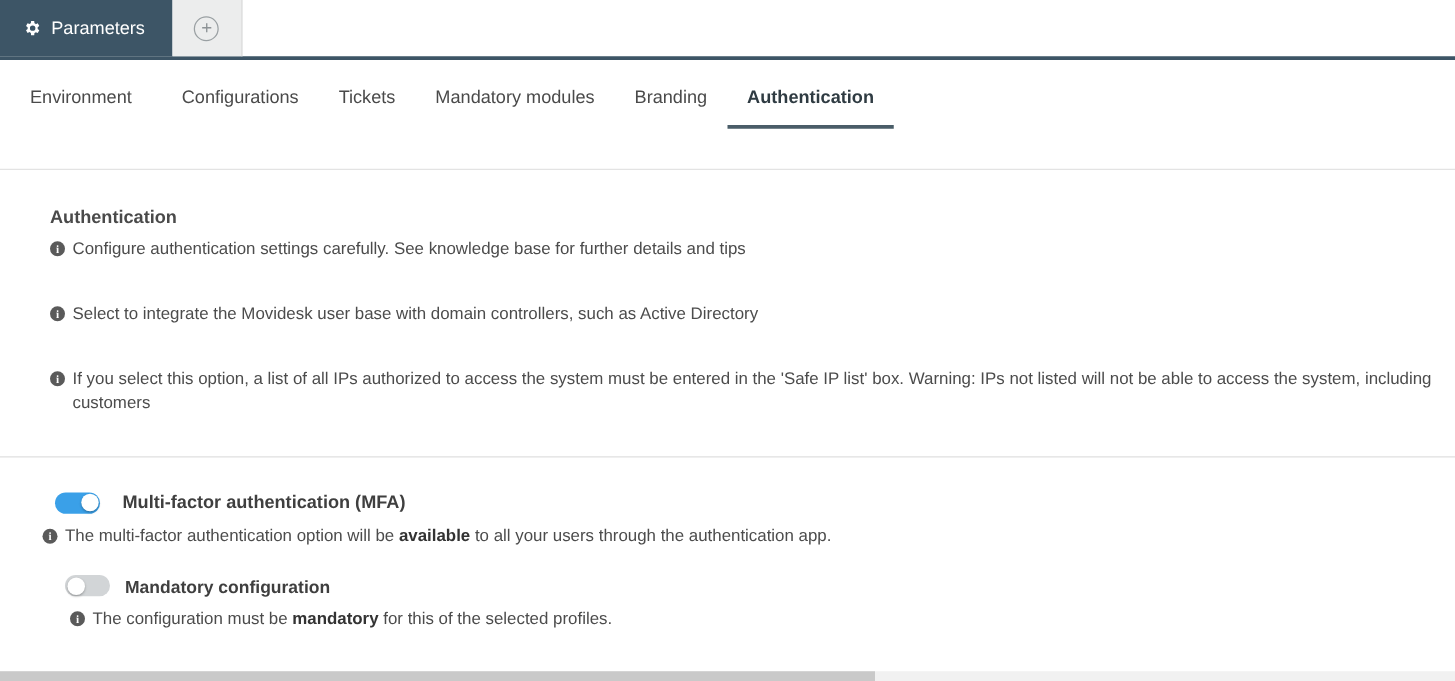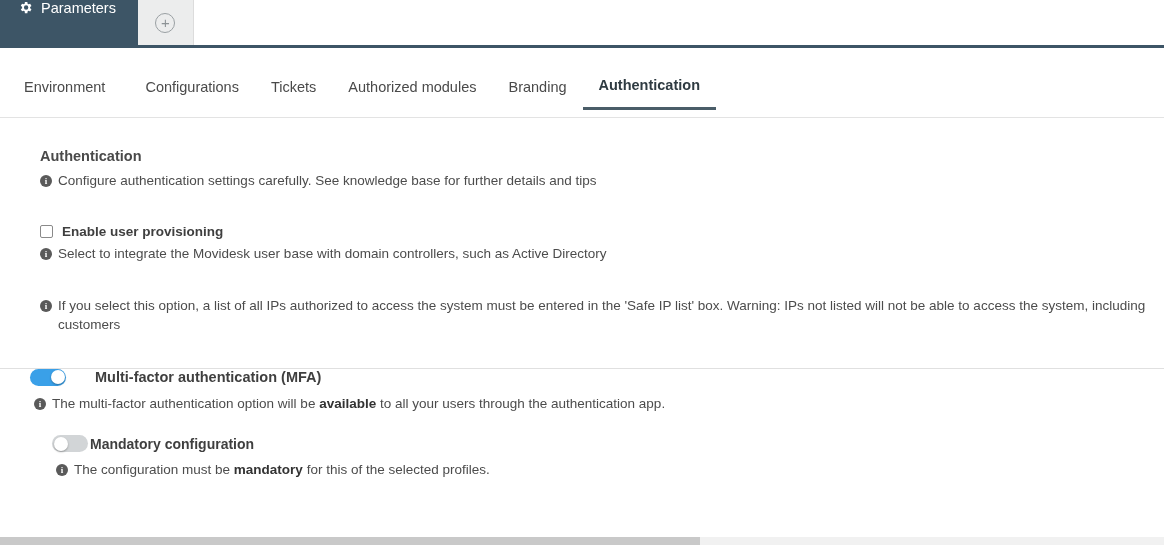--- a/index.html
+++ b/index.html
@@ -17,21 +17,21 @@
     display: flex;
     align-items: stretch;
     height: 48px;
     background: #ffffff;
     border-bottom: 3px solid #3d5566;
   }
   .tab-active {
     background: #3d5566;
     color: #ffffff;
     display: flex;
-    align-items: flex-start;
+    align-items: center;
     gap: 8px;
     padding: 0 22px 0 18px;
     font-size: 14.5px;
     min-width: 128px;
   }
   .gear-icon svg { display: block; }
   .tab-add {
     width: 56px;
     background: #eceded;
     border-right: 1px solid #dcdcdc;
@@ -46,24 +46,24 @@
     color: #8d9396;
     display: flex; align-items: center; justify-content: center;
     font-size: 15px;
     line-height: 1;
     padding-bottom: 1px;
   }
 
   
   .navtabs {
     display: flex;
-    align-items: center;
+    align-items: flex-start;
     gap: 0;
     padding: 22px 0 0 24px;
-    height: 70px;
+    height: 88px;
     border-bottom: 1px solid #e3e3e3;
     background: #fff;
   }
   .navtab {
     padding: 0 16px 14px 16px;
     font-size: 14.5px;
     color: #4a4a4a;
     cursor: pointer;
     position: relative;
     white-space: nowrap;
@@ -131,24 +131,25 @@
   hr.divider {
     border: none;
     border-top: 1px solid #e0e0e0;
     margin: 34px 0 0 0;
   }
 
   
   .toggle-row {
     display: flex;
     align-items: center;
-    gap: 29px;
-    padding-left: 30px;
-  }
-  .toggle-row.indent { padding-left: 52px; margin-top: 22px; gap: 2px;}
+    gap: 18px;
+    padding-left: 44px;
+    margin-top: 28px;
+  }
+  .toggle-row.indent { padding-left: 52px; margin-top: 22px; gap: 12px;}
   .switch {
     width: 36px; height: 17px;
     border-radius: 9px;
     position: relative;
     flex: 0 0 auto;
   }
   .switch.on { background: #3aa0e8; }
   .switch.off { background: #d2d5d7; }
   .switch .knob {
     position: absolute;
@@ -196,40 +197,36 @@
   </div>
   <div class="tab-add">
     <span class="plus-circle">+</span>
   </div>
 </div>
 
 <div class="navtabs">
   <div class="navtab">Environment</div>
   <div class="navtab">Configurations</div>
   <div class="navtab">Tickets</div>
-  <div class="navtab">Authorized modules</div>
+  <div class="navtab">Mandatory modules</div>
   <div class="navtab">Branding</div>
   <div class="navtab selected">Authentication</div>
 </div>
 
 <div class="content">
 
   <div class="block">
     <h2 class="section-title">Authentication</h2>
     <div class="info-line">
       <span class="info-icon">i</span>
       <span>Configure authentication settings carefully. See knowledge base for further details and tips</span>
     </div>
   </div>
 
   <div class="block gap-lg">
-    <div class="check-row">
-      <span class="checkbox"></span>
-      <span class="check-label">Enable user provisioning</span>
-    </div>
     <div class="info-line">
       <span class="info-icon">i</span>
       <span>Select to integrate the Movidesk user base with domain controllers, such as Active Directory</span>
     </div>
   </div>
 
   <div class="block gap-lg">
     <div class="info-line">
       <span class="info-icon">i</span>
       <span>If you select this option, a list of all IPs authorized to access the system must be entered in the 'Safe IP list' box. Warning: IPs not listed will not be able to access the system, including customers</span>

